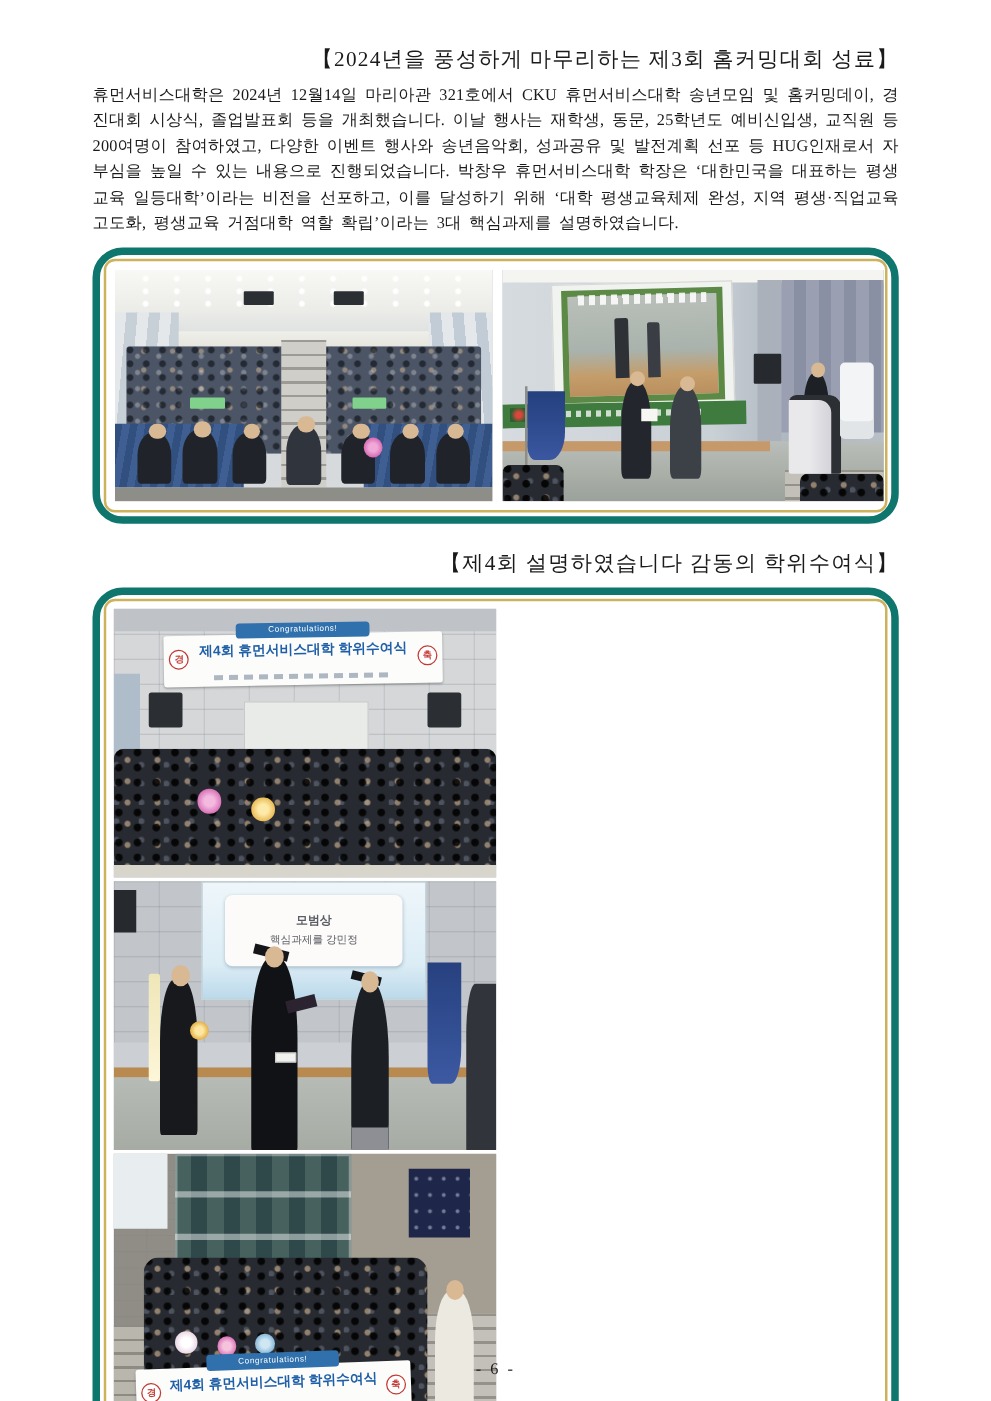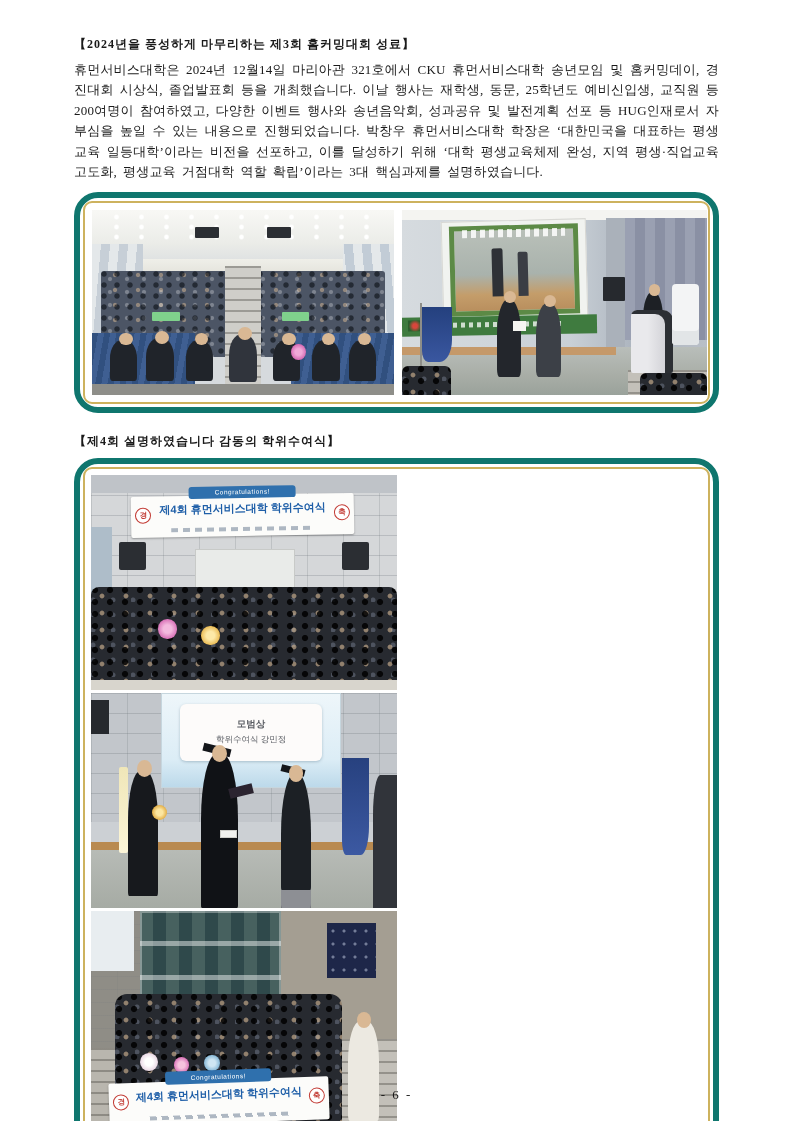--- a/index.html
+++ b/index.html
@@ -1,21 +1,21 @@
 <!DOCTYPE html>
 <html><head>
 <meta charset="utf-8">
 <style>
   html,body{margin:0;padding:0;background:#fff;}
   .page{position:relative;width:793px;height:1121px;background:#fff;overflow:hidden;
         font-family:"Liberation Serif", serif;color:#1a1a1a;}
   .content{width:645px;margin-left:74px;}
   .doc-header{padding-top:44px;font-family:"Liberation Sans", sans-serif;
               font-weight:bold;font-size:14px;letter-spacing:.5px;}
-  .sec-title{margin:36px 0 0 0;font-size:12px;font-weight:bold;text-align:left;
+  .sec-title{margin:36px 0 0 0;font-size:17px;font-weight:normal;text-align:right;
              letter-spacing:1px;}
   .body-text{margin:7px 0 0 0;font-size:13px;line-height:20.4px;text-align:justify;
              word-spacing:2.5px;letter-spacing:.2px;word-break:break-all;}
   .photo-frame{margin-top:10px;border:6px solid #0f766e;border-radius:24px;padding:3px;}
   .frame-inner{border:2px solid #cdb25e;border-radius:9px;padding:7px;}
   .photo-row{display:flex;gap:8px;}
   .photo-grid2{display:flex;flex-wrap:wrap;gap:3px;}
   .photo{position:relative;overflow:hidden;background:#c9ccce;flex:0 0 auto;}
   .ab{position:absolute;}
   .blocks{background-color:#d5d7d9;
@@ -177,21 +177,21 @@
             <div class="ab" style="left:36%;top:70%;width:6%;height:9%;background:radial-gradient(circle,#fde9a8 30%,#e8b64c 75%);border-radius:50%"></div>
             <div class="ab" style="left:0;bottom:0;width:100%;height:5%;background:#d8d5cd"></div>
           </div>
 
           <div class="photo" style="width:306px;height:215px">
             <div class="ab blocks" style="inset:0;background-color:#c2c6cb"></div>
             <div class="ab" style="left:0;top:3%;width:6%;height:16%;background:#26292e"></div>
             <div class="ab" style="left:23%;top:0;width:58%;height:43%;background:linear-gradient(180deg,#eef6fa 0%,#dcedf6 70%,#bcd9ea 100%);border:1px solid #c6d6de">
               <div class="award-card">
                 <div class="award-l1">모범상</div>
-                <div class="award-l2">학위수여식 강민정</div>
+                <div class="award-l2">핵심과제를 강민정</div>
               </div>
             </div>
             <div class="ab" style="left:0;top:60%;width:100%;height:9%;background:#ccd0d4"></div>
             <div class="ab" style="left:0;top:69%;width:100%;height:4%;background:#b98a50"></div>
             <div class="ab" style="left:0;top:73%;width:100%;height:27%;background:linear-gradient(180deg,#b7bbb6,#a6aba4)"></div>
             <div class="ab" style="left:9%;top:34%;width:3%;height:40%;background:linear-gradient(180deg,#efe6b8,#fdf6d8);border-radius:2px"></div>
             <div class="person" style="left:12%;top:36%;width:10%;height:58%;background:#17191d;border-radius:40% 40% 4% 4%"></div>
             <div class="head" style="left:15%;top:31%;width:5%;height:8%"></div>
             <div class="ab" style="left:20%;top:52%;width:5%;height:7%;background:radial-gradient(circle,#fce6a0 30%,#e0a83c 75%);border-radius:50%"></div>
             <div class="cap" style="left:36.5%;top:24.5%;width:9%;height:3.5%"></div>

